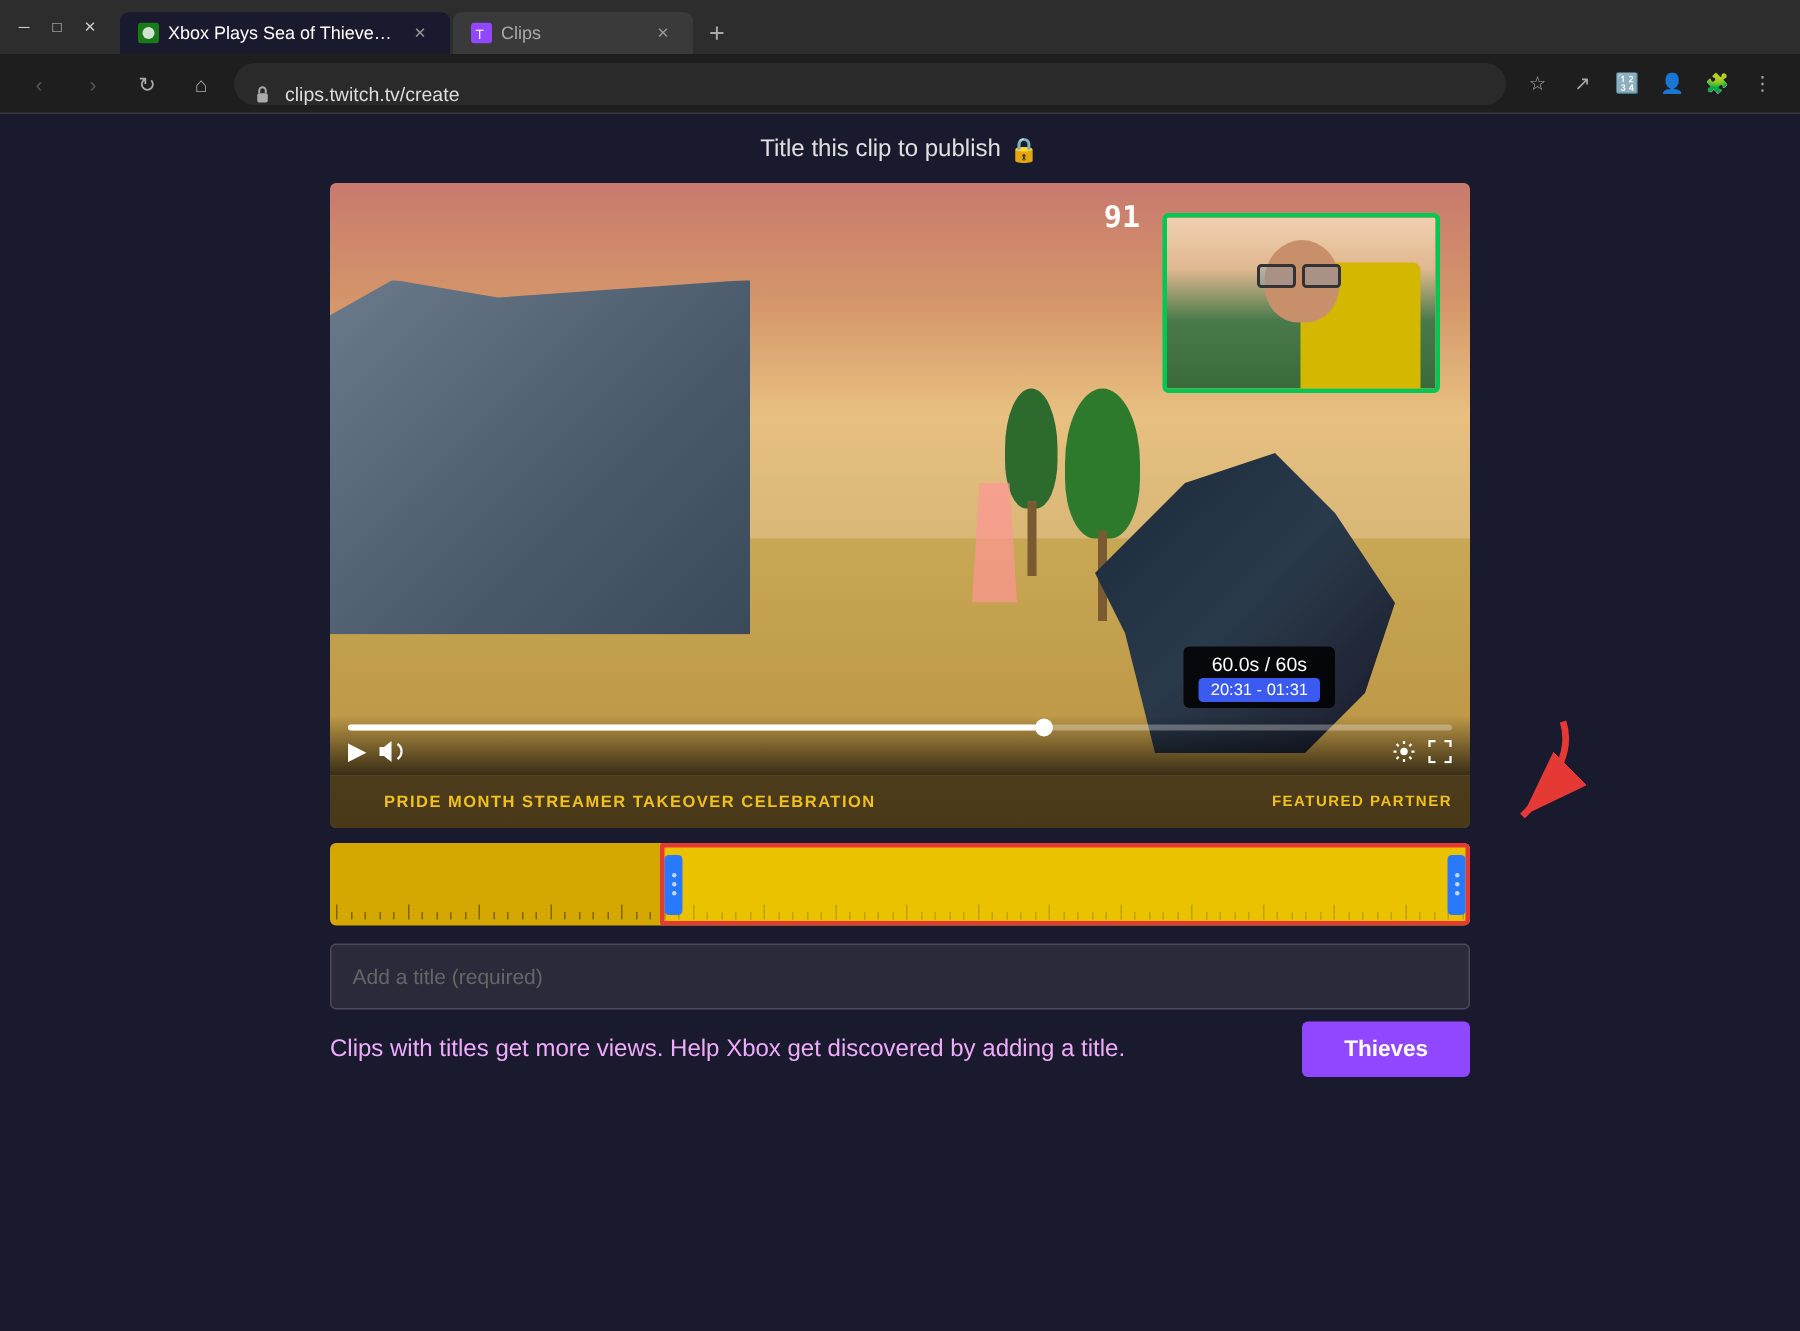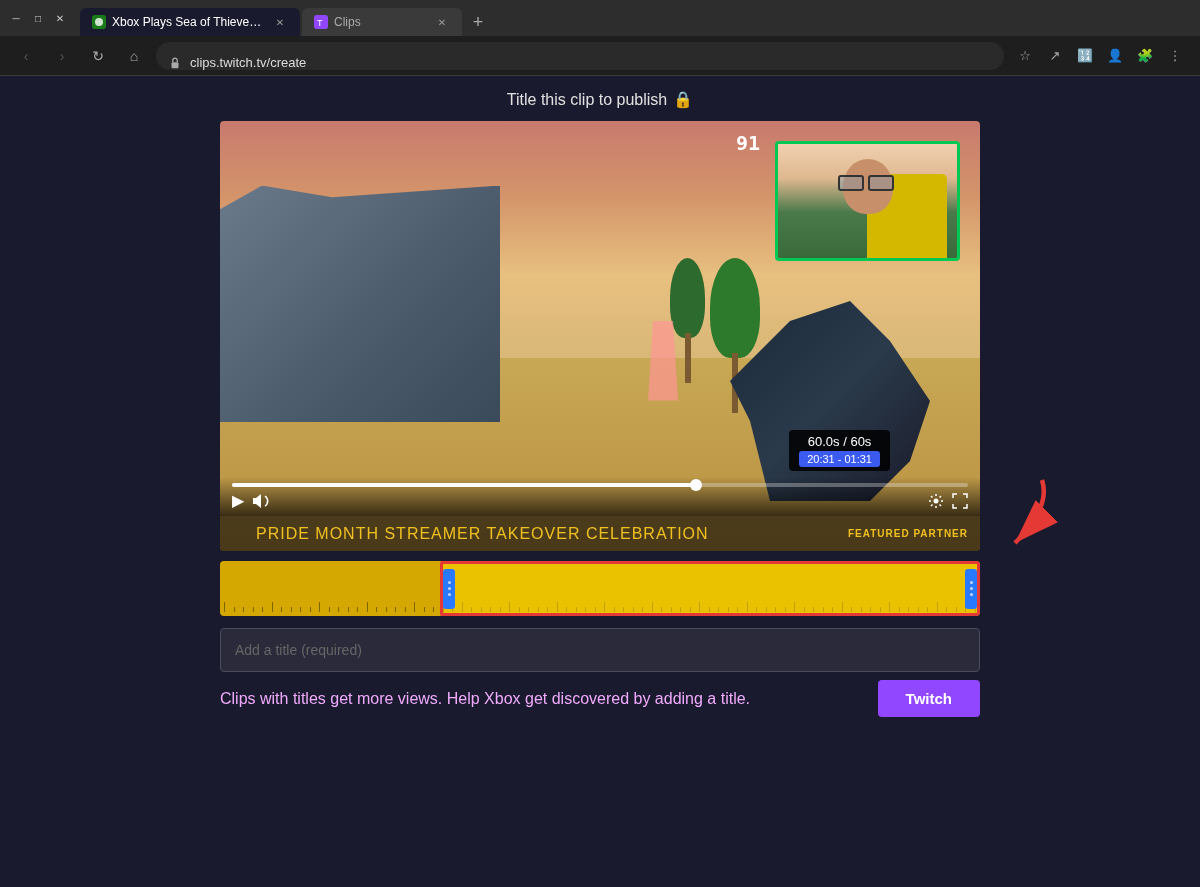--- a/index.html
+++ b/index.html
@@ -373,22 +373,22 @@
       width: 100%;
       height: 35px;
       background: rgba(0,0,0,0.6);
       display: flex;
       align-items: center;
       padding: 0 12px;
     }
 
     .pride-banner {
       color: #f0c020;
-      font-size: 16px;
-      font-weight: normal;
+      font-size: 11px;
+      font-weight: bold;
       letter-spacing: 1px;
       flex: 1;
       padding-left: 24px;
     }
 
     .featured-partner {
       color: #f0c020;
       font-size: 10px;
       font-weight: bold;
       letter-spacing: 1px;
@@ -1044,17 +1044,17 @@
         </div>
       </div>
     </div>
   </div>
 
   <div class="form-section">
     <input class="title-input" type="text" placeholder="Add a title (required)" style="">
 
     <div class="form-bottom">
       <span class="hint-text">Clips with titles get more views. Help Xbox get discovered by adding a title.</span>
-      <button class="publish-btn">Twitch</button>
+      <button class="publish-btn">Thieves</button>
     </div>
   </div>
 
 </div>
 
 </body></html>

